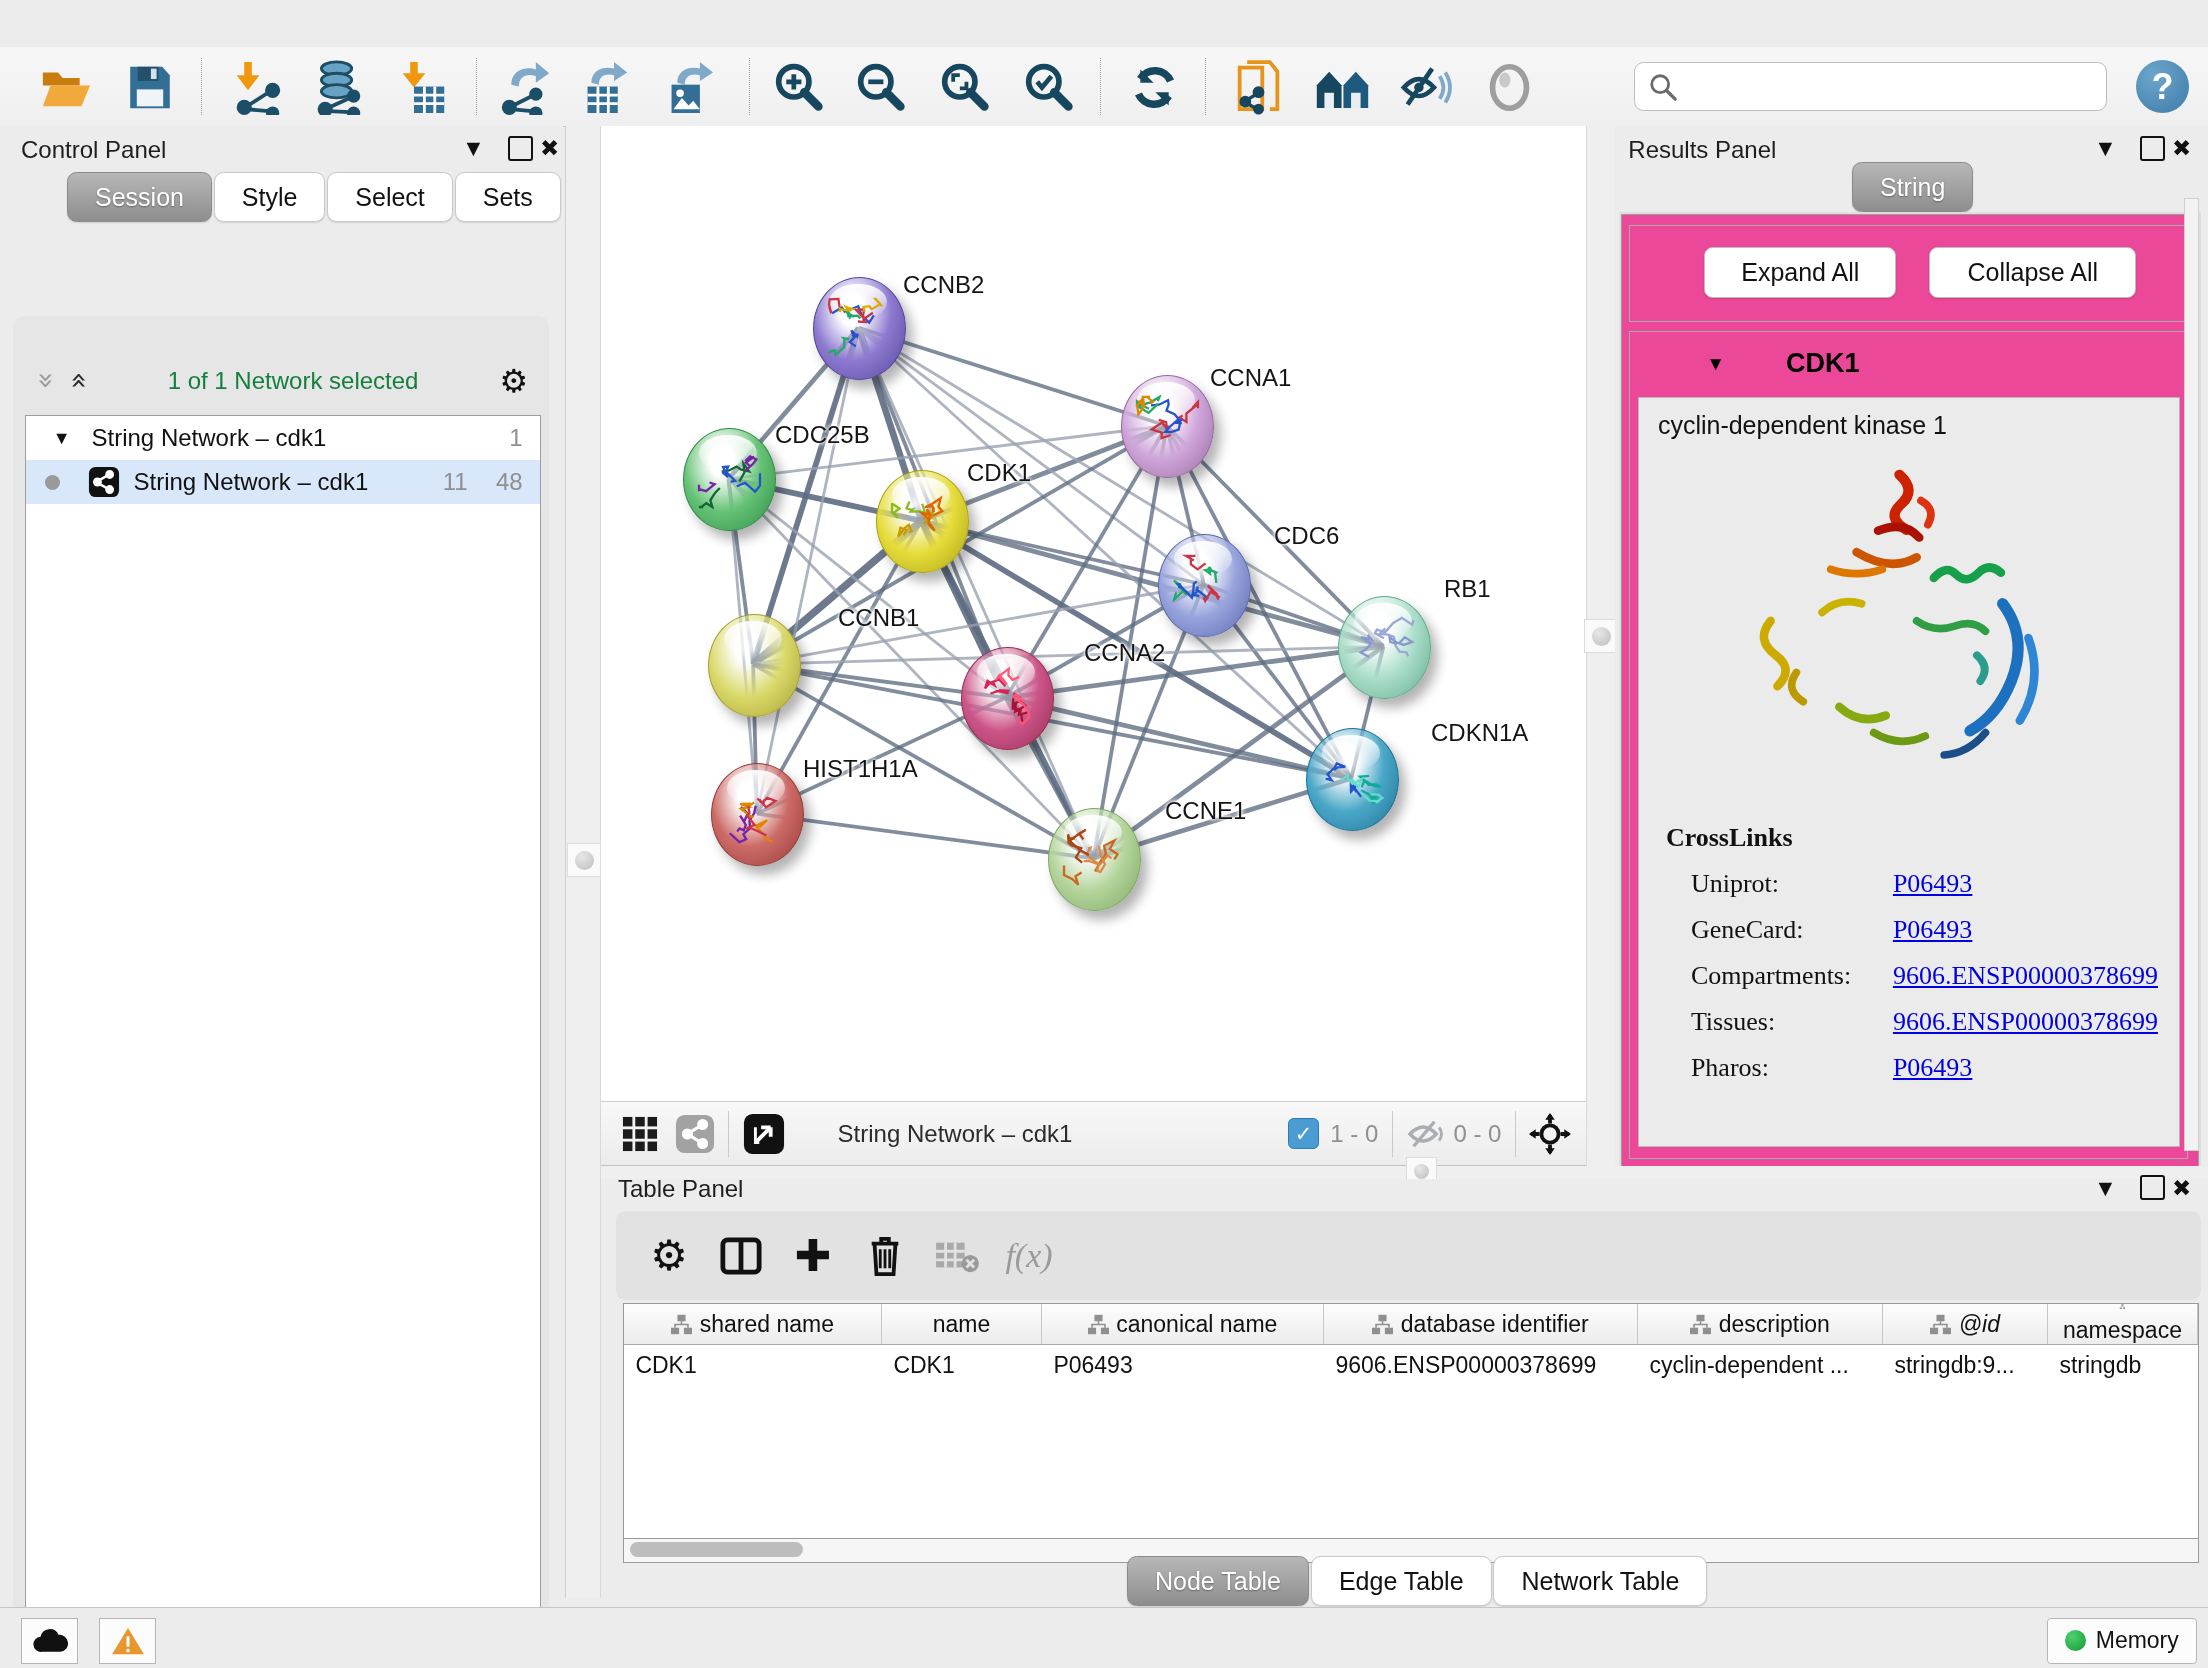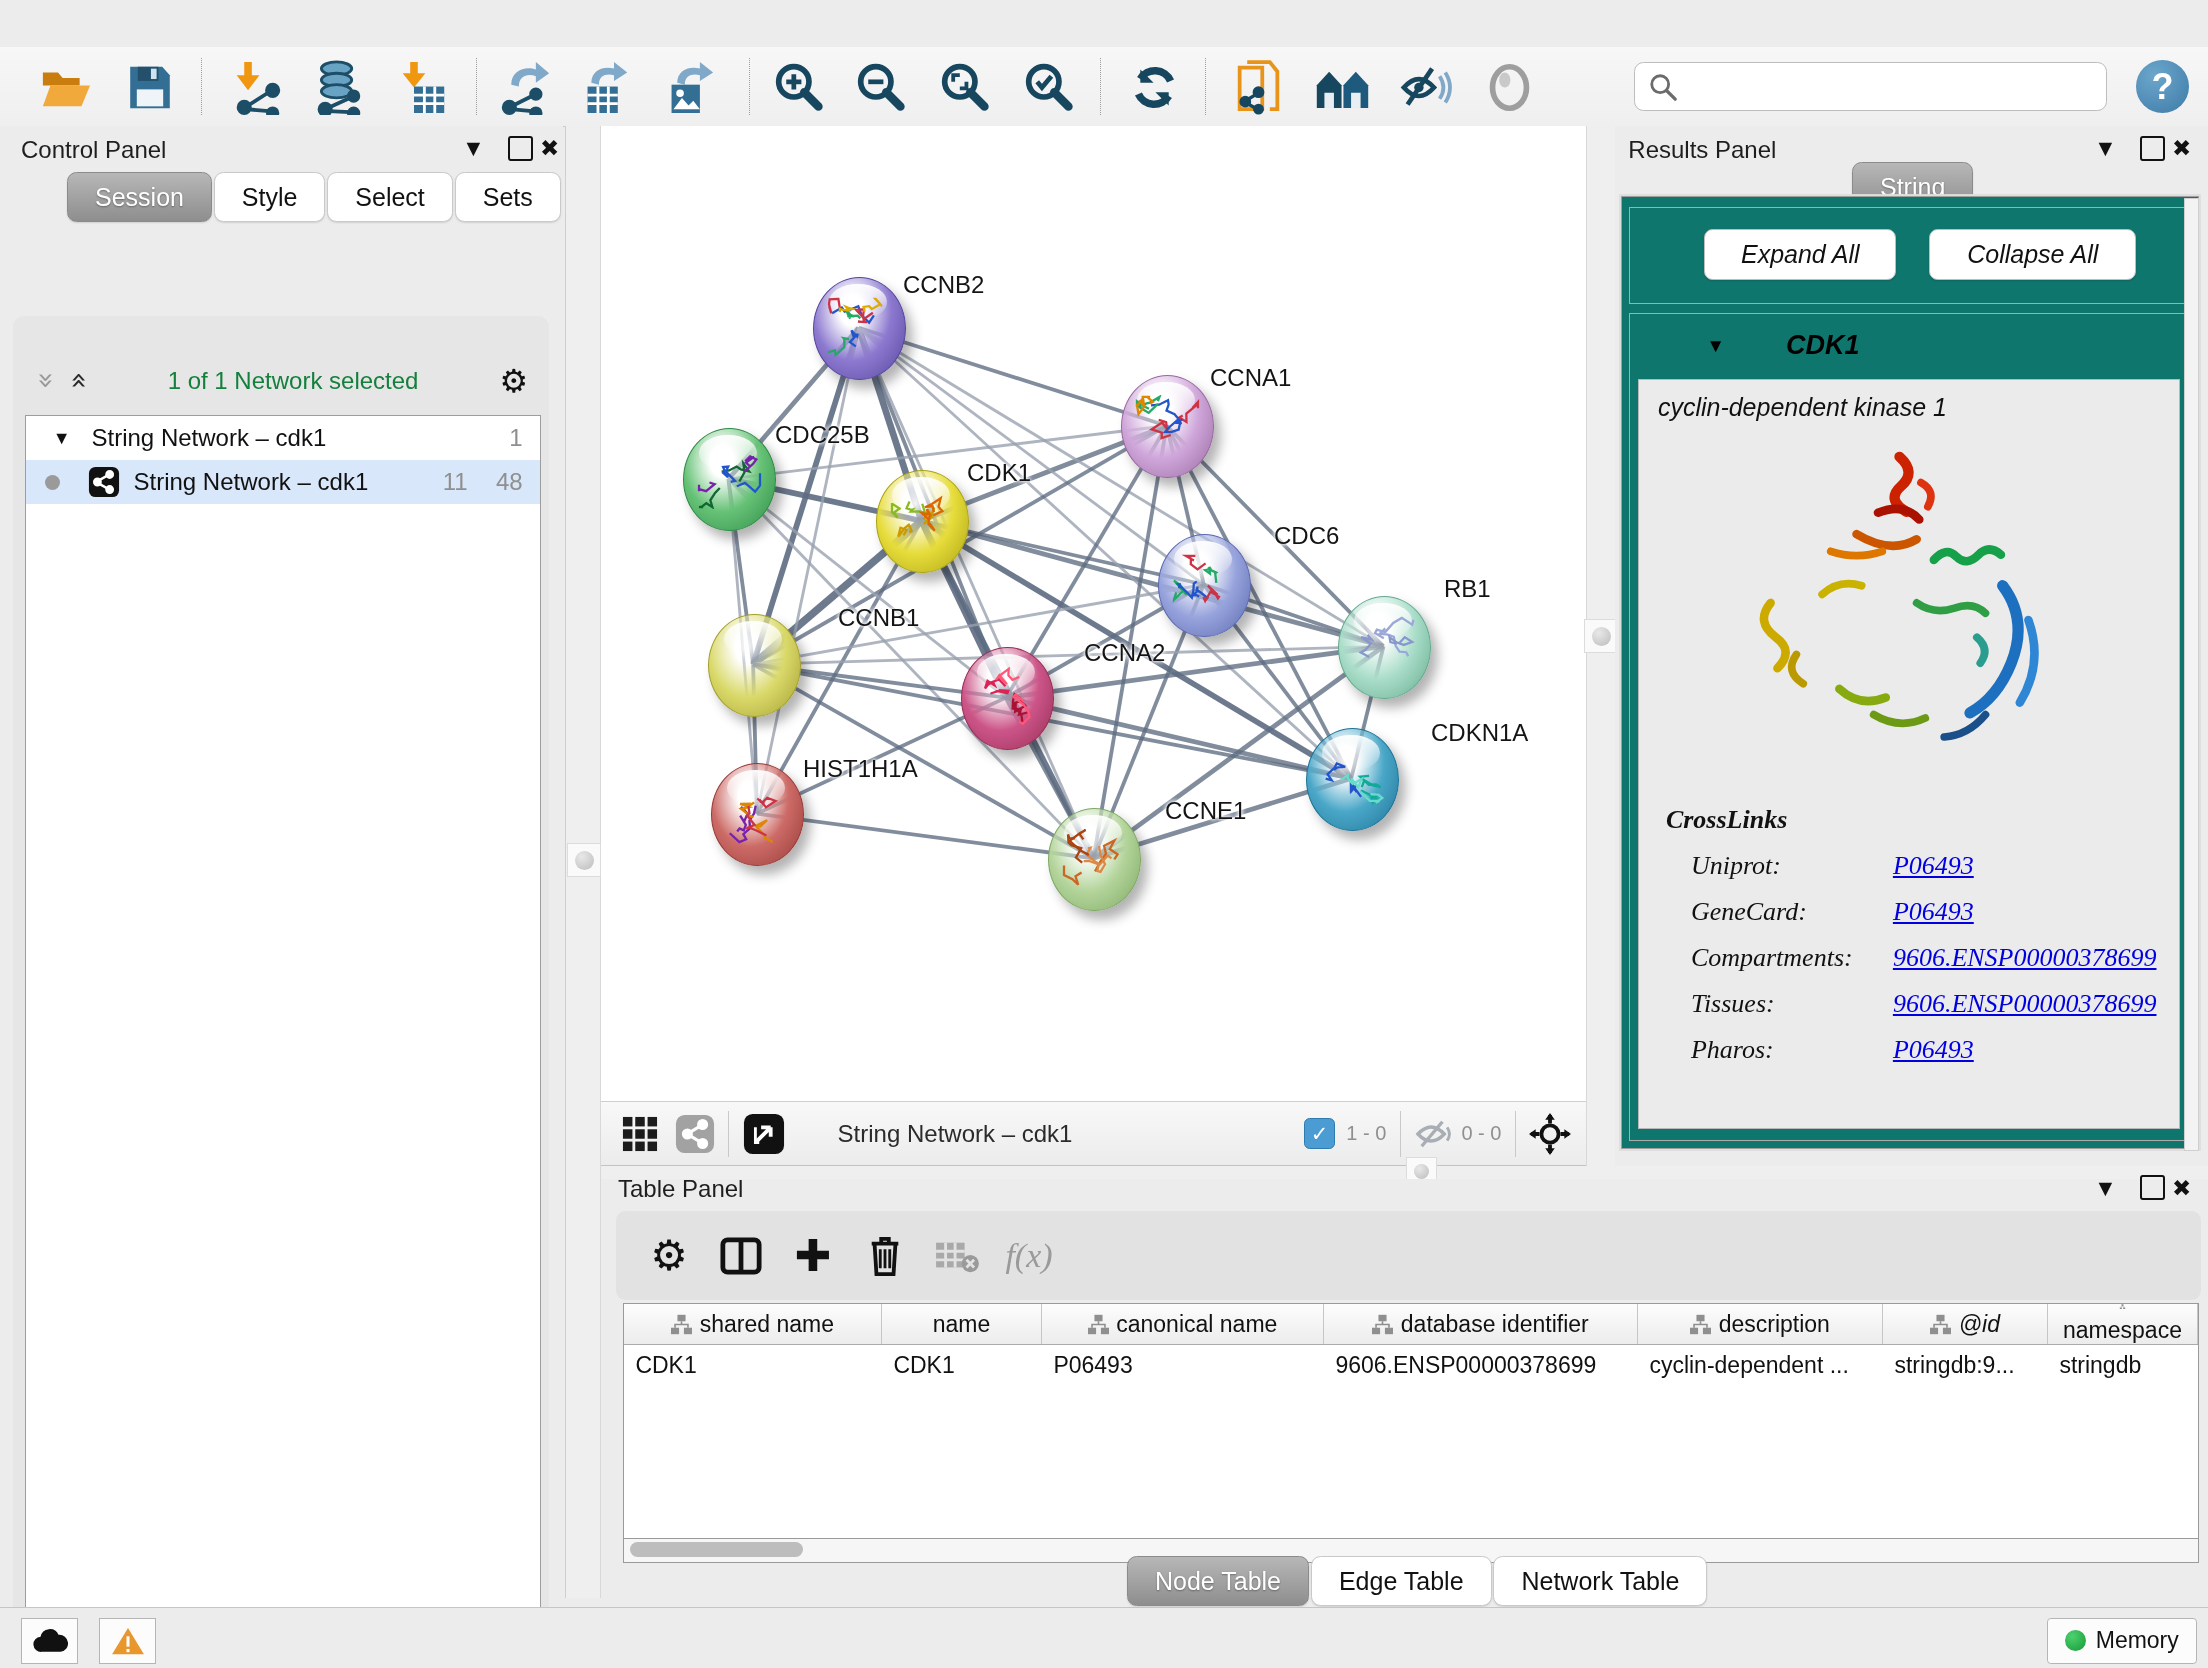--- a/index.html
+++ b/index.html
@@ -51,25 +51,25 @@
   .node .gloss{position:absolute;left:16%;top:6%;width:64%;height:36%;border-radius:50%;
     background:linear-gradient(rgba(255,255,255,.95),rgba(255,255,255,.03));}
   .node svg{position:absolute;left:13.3px;top:19px;}
   .node-label{position:absolute;font-size:24px;color:#141414;white-space:nowrap;
     text-shadow:0 0 4.8px #fff,0 0 4.8px #fff,0 0 2.9px #fff;}
   #net-bar{position:absolute;left:0;top:975px;width:985px;height:65px;
     background:linear-gradient(#f8f8f8,#ececec);border-top:1px solid #cfcfcf;border-bottom:1px solid #c3c3c3;
     display:flex;align-items:center;box-sizing:border-box;}
   .nb-sep{height:46px;border-left:1px solid #c9c9c9;margin:0 13.3px;}
   #net-bar .title{font-size:24px;color:#2b2b2b;}
-  .gray-num{font-size:20px;color:#8f8f8f;}
+  .gray-num{font-size:24px;color:#8f8f8f;}
   
   #results-panel{position:absolute;left:1615px;top:126px;width:593px;height:1054px;background:#ececec;}
-  #rp-box{position:absolute;left:5.7px;top:70px;width:576px;height:951px;background:#0f766e;
-    border:1px solid #9e9e9e;box-shadow:0 0 0 1.9px #dedede;font-style:italic;}
+  #rp-box{position:absolute;left:5.7px;top:88px;width:576px;height:951px;background:#ec4899;
+    border:1px solid #9e9e9e;box-shadow:0 0 0 1.9px #dedede;}
   #rp-expand-box{position:absolute;left:7.6px;top:9.5px;width:557px;height:95px;border:1px solid #ababab;}
   .rp-btn{position:absolute;top:21px;height:49px;background:#fff;border:1px solid #bdbdbd;border-radius:8.6px;
     font-size:25px;color:#111;display:flex;align-items:center;justify-content:center;box-shadow:0 1px 1.9px rgba(0,0,0,.15);}
   #rp-cdk1-box{position:absolute;left:7.6px;top:116px;width:557px;height:826px;border:1px solid #ababab;}
   #rp-cdk1-head{position:absolute;left:0;top:0;width:100%;height:63px;display:flex;align-items:center;}
   #rp-content{position:absolute;left:7.6px;top:65px;width:540px;height:748px;border:1px solid #b8b8b8;background:#ebebeb;}
   #crosslinks{position:absolute;left:27px;top:417px;font-family:"Liberation Serif",serif;font-size:26px;color:#111;}
   .cl-row{display:flex;height:46px;align-items:center;}
   .cl-label{width:202px;padding-left:25px;}
   .cl-value a{color:#0000e0;}

